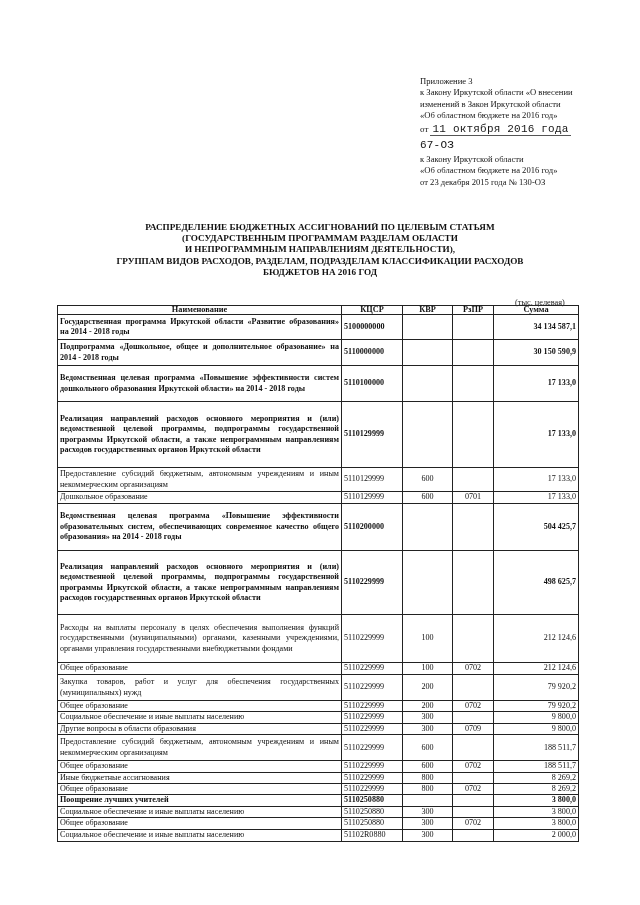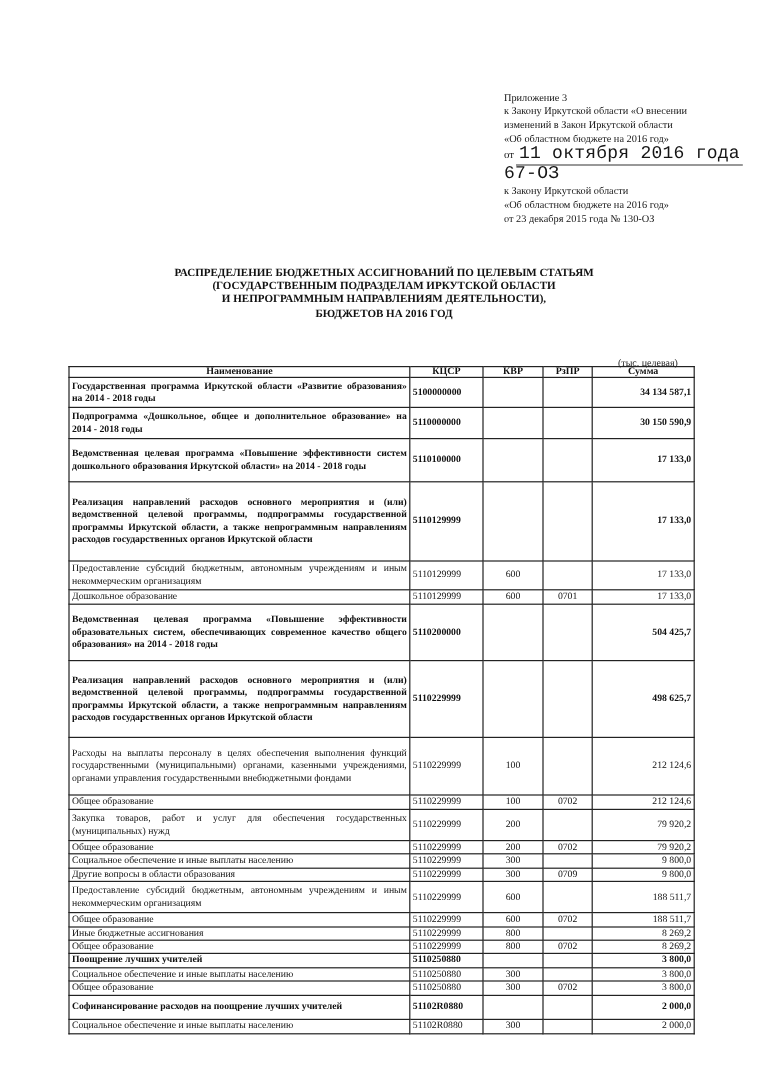--- a/index.html
+++ b/index.html
@@ -7,21 +7,21 @@
     width: 640px; height: 905px; background: #ffffff; position: relative; overflow: hidden;
     font-family: "Liberation Serif", "DejaVu Serif", serif; color: #111;
   }
   .annex {
     position: absolute; left: 420px; top: 76px; width: 225px;
     font-size: 8.6px; line-height: 11.3px; color: #151515;
   }
   .annex .line { white-space: nowrap; display: block; }
   .annex .typed {
     font-family: "Liberation Mono", "DejaVu Sans Mono", monospace;
-    font-size: 15px; line-height: 14px; letter-spacing: 0.2px;
+    font-size: 11px; line-height: 14px; letter-spacing: 0.2px;
   }
   .annex .date-row { display: block; white-space: nowrap; margin-top: 1px; }
   .annex .date-row .ot { font-size: 9px; }
   .annex .date-row .typed { border-bottom: 1px solid #555; padding: 0 2px; }
   .annex .num { display: block; margin-top: 2px; margin-bottom: 2px; }
   .title {
     position: absolute; left: 60px; top: 222px; width: 520px;
     text-align: center; font-weight: bold; font-size: 9.2px; line-height: 11.2px; color: #111;
   }
   .title .line { display: block; white-space: nowrap; }
@@ -60,22 +60,23 @@
     <span class="typed">11 октября 2016 года</span>
   </span>
   <span class="typed num">67-ОЗ</span>
   <span class="line">к Закону Иркутской области</span>
   <span class="line">«Об областном бюджете на 2016 год»</span>
   <span class="line">от 23 декабря 2015 года № 130-ОЗ</span>
 </div>
 
 <div class="title">
   <span class="line">РАСПРЕДЕЛЕНИЕ БЮДЖЕТНЫХ АССИГНОВАНИЙ ПО ЦЕЛЕВЫМ СТАТЬЯМ</span>
-  <span class="line">(ГОСУДАРСТВЕННЫМ ПОДРАЗДЕЛАМ ИРКУТСКОЙ ОБЛАСТИ</span>
+  <span class="line">(ГОСУДАРСТВЕННЫМ ПРОГРАММАМ РАЗДЕЛАМ ОБЛАСТИ</span>
   <span class="line">И НЕПРОГРАММНЫМ НАПРАВЛЕНИЯМ ДЕЯТЕЛЬНОСТИ),</span>
+  <span class="line">ГРУППАМ ВИДОВ РАСХОДОВ, РАЗДЕЛАМ, ПОДРАЗДЕЛАМ КЛАССИФИКАЦИИ РАСХОДОВ</span>
   <span class="line">БЮДЖЕТОВ НА 2016 ГОД</span>
 </div>
 
 <div class="units">(тыс. целевая)</div>
 
 <table class="budget">
   <colgroup>
     <col class="c-name">
       <col class="c-kcsr">
       <col class="c-kvr">
@@ -232,27 +233,20 @@
         <td class="rzpr" style="height: 10px;"></td>
         <td class="sum" style="height: 10px;">3 800,0</td>
       </tr>
       <tr>
         <td class="name" style="height: 10px;">Общее образование</td>
         <td class="kcsr" style="height: 10px;">5110250880</td>
         <td class="kvr" style="height: 10px;">300</td>
         <td class="rzpr" style="height: 10px;">0702</td>
         <td class="sum" style="height: 10px;">3 800,0</td>
       </tr>
-      <tr class="bold">
-        <td class="name" style="height: 19px;">Софинансирование расходов на поощрение лучших учителей</td>
-        <td class="kcsr" style="height: 19px;">51102R0880</td>
-        <td class="kvr" style="height: 19px;"></td>
-        <td class="rzpr" style="height: 19px;"></td>
-        <td class="sum" style="height: 19px;">2 000,0</td>
-      </tr>
       <tr>
         <td class="name" style="height: 11px;">Социальное обеспечение и иные выплаты населению</td>
         <td class="kcsr" style="height: 11px;">51102R0880</td>
         <td class="kvr" style="height: 11px;">300</td>
         <td class="rzpr" style="height: 11px;"></td>
         <td class="sum" style="height: 11px;">2 000,0</td>
       </tr>
     </tbody>
 </table>
 

